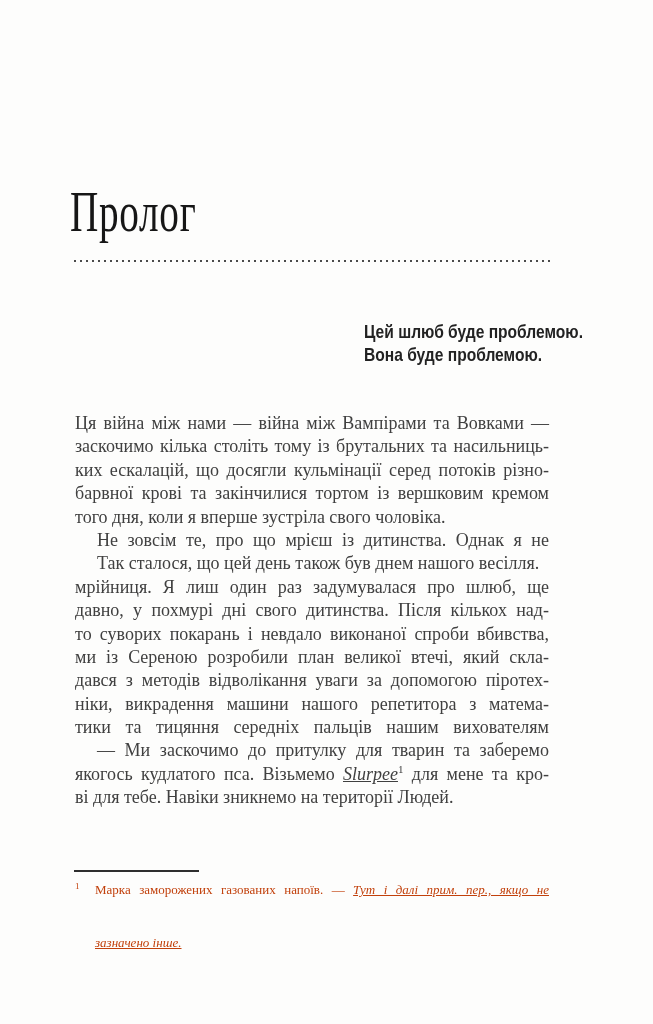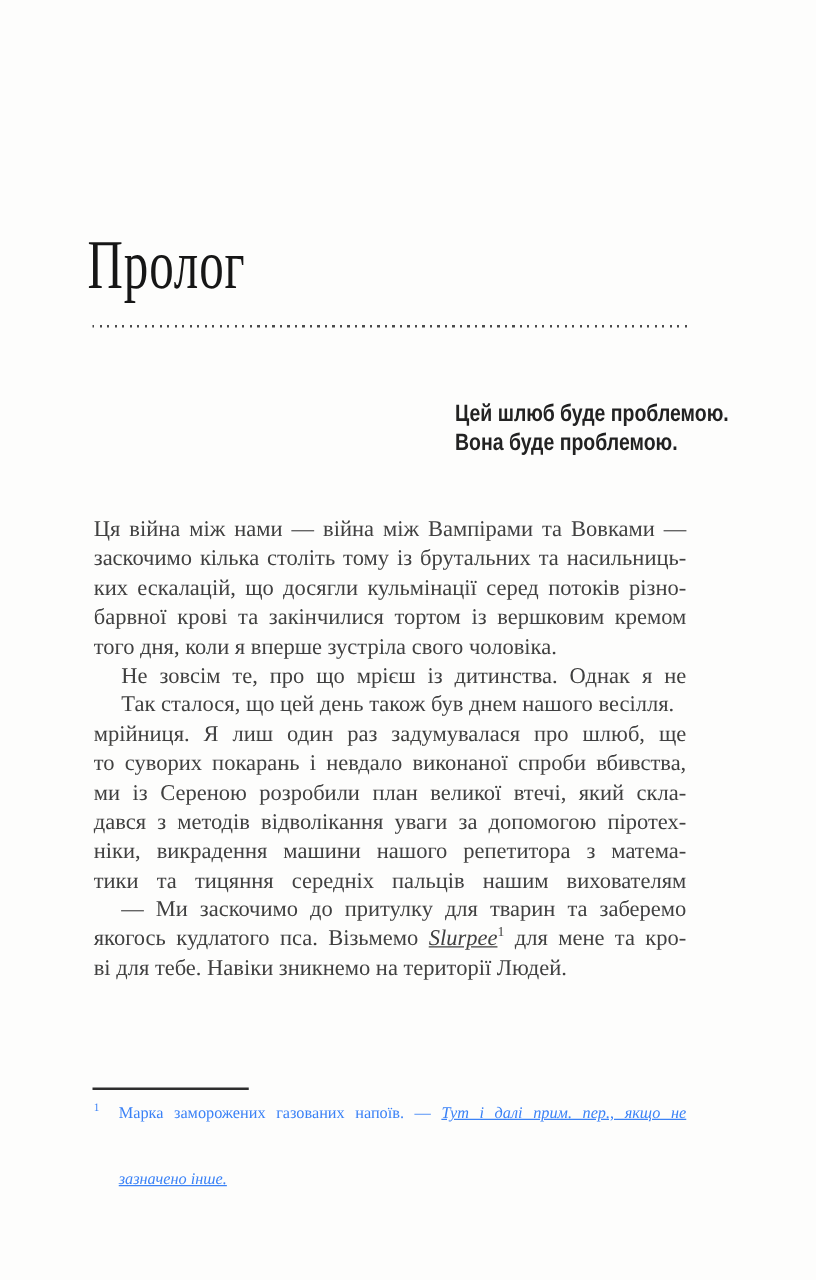--- a/index.html
+++ b/index.html
@@ -83,21 +83,21 @@
     height: 2px;
     background: #2e2e2e;
   }
   .footnote {
     position: absolute;
     left: 75px;
     top: 879px;
     width: 474px;
     font-size: 13px;
     line-height: 21px;
-    color: #3b82f6;
+    color: #c2410c;
   }
   .footnote .fn-line.j {
     text-align: justify;
     text-align-last: justify;
   }
   .footnote .fn-line.cont { padding-left: 20px; margin-top: 32px; }
   sup.fn-marker {
     display: inline-block;
     width: 20px;
     font-size: 9px;
@@ -122,20 +122,21 @@
 
   <div class="body-text">
       <div class="line"><span>Ця війна між нами — війна між Вампірами та Вовками —</span></div>
       <div class="line"><span>заскочимо кілька століть тому із брутальних та насильниць-</span></div>
       <div class="line"><span>ких ескалацій, що досягли кульмінації серед потоків різно-</span></div>
       <div class="line"><span>барвної крові та закінчилися тортом із вершковим кремом</span></div>
       <div class="line last"><span>того дня, коли я вперше зустріла свого чоловіка.</span></div>
       <div class="line indent"><span>Не зовсім те, про що мрієш із дитинства. Однак я не</span></div>
       <div class="line indent last"><span>Так сталося, що цей день також був днем нашого весілля.</span></div>
       <div class="line"><span>мрійниця. Я лиш один раз задумувалася про шлюб, ще</span></div>
+      <div class="line"><span>давно, у похмурі дні свого дитинства. Після кількох над-</span></div>
       <div class="line"><span>то суворих покарань і невдало виконаної спроби вбивства,</span></div>
       <div class="line"><span>ми із Сереною розробили план великої втечі, який скла-</span></div>
       <div class="line"><span>дався з методів відволікання уваги за допомогою піротех-</span></div>
       <div class="line"><span>ніки, викрадення машини нашого репетитора з матема-</span></div>
       <div class="line"><span>тики та тицяння середніх пальців нашим вихователям</span></div>
       <div class="line indent"><span>— Ми заскочимо до притулку для тварин та заберемо</span></div>
       <div class="line"><span>якогось кудлатого пса. Візьмемо </span><span class="it">Slurpee</span><sup class="tsup">1</sup><span> для мене та кро-</span></div>
       <div class="line last"><span>ві для тебе. Навіки зникнемо на території Людей.</span></div>
     </div>
 

